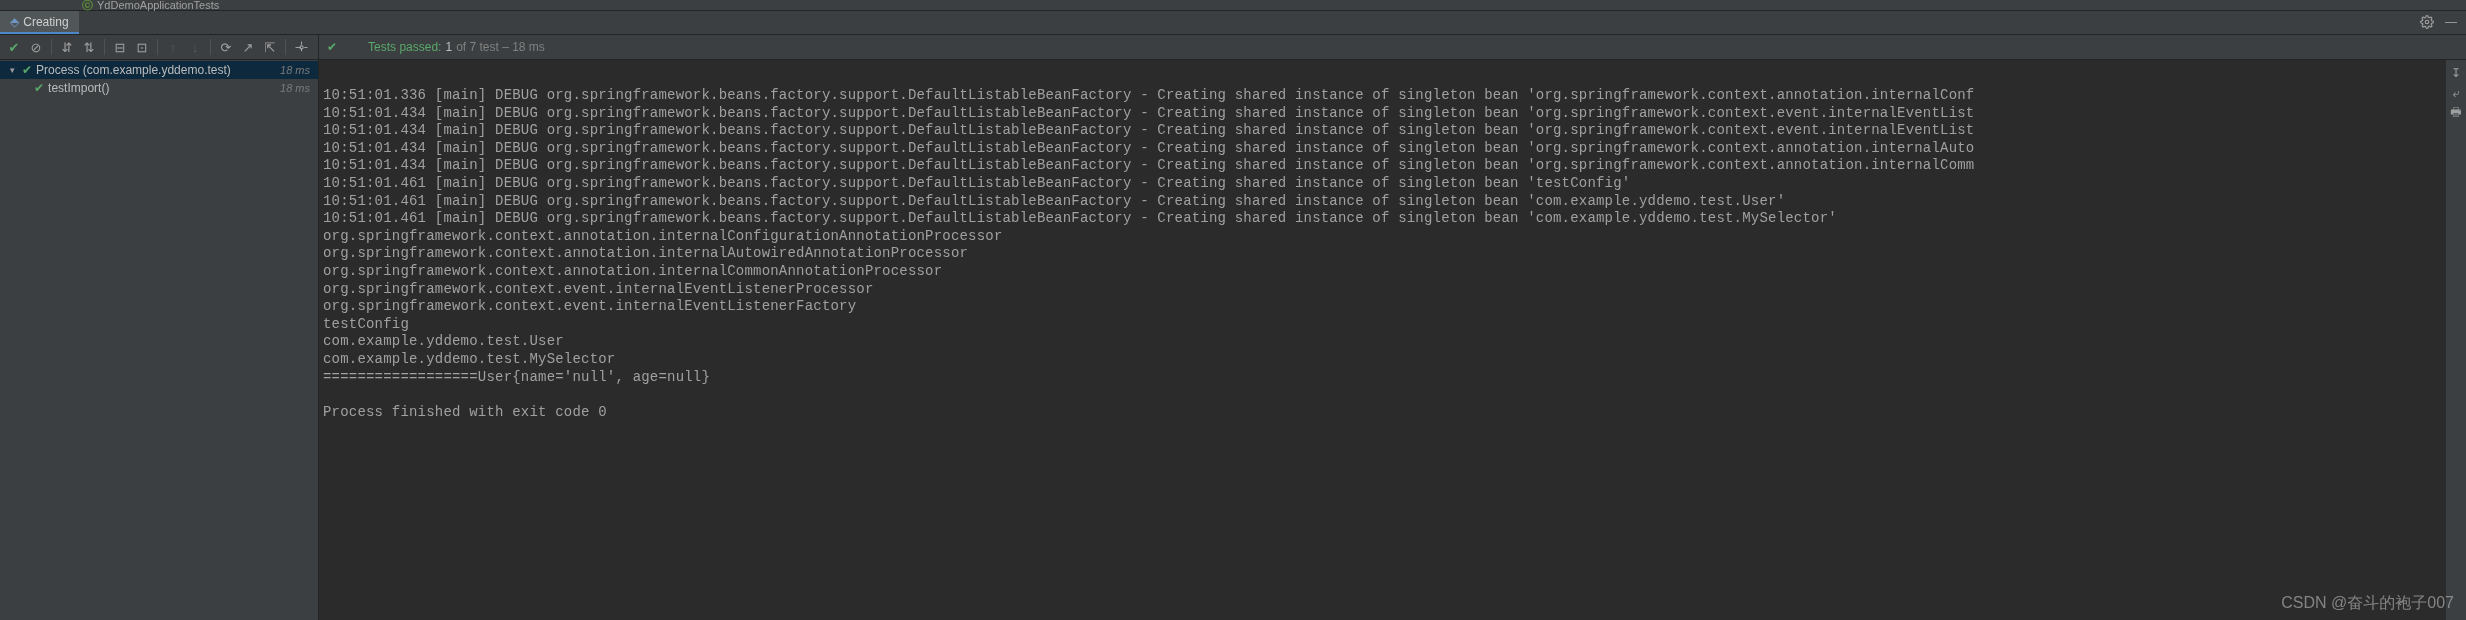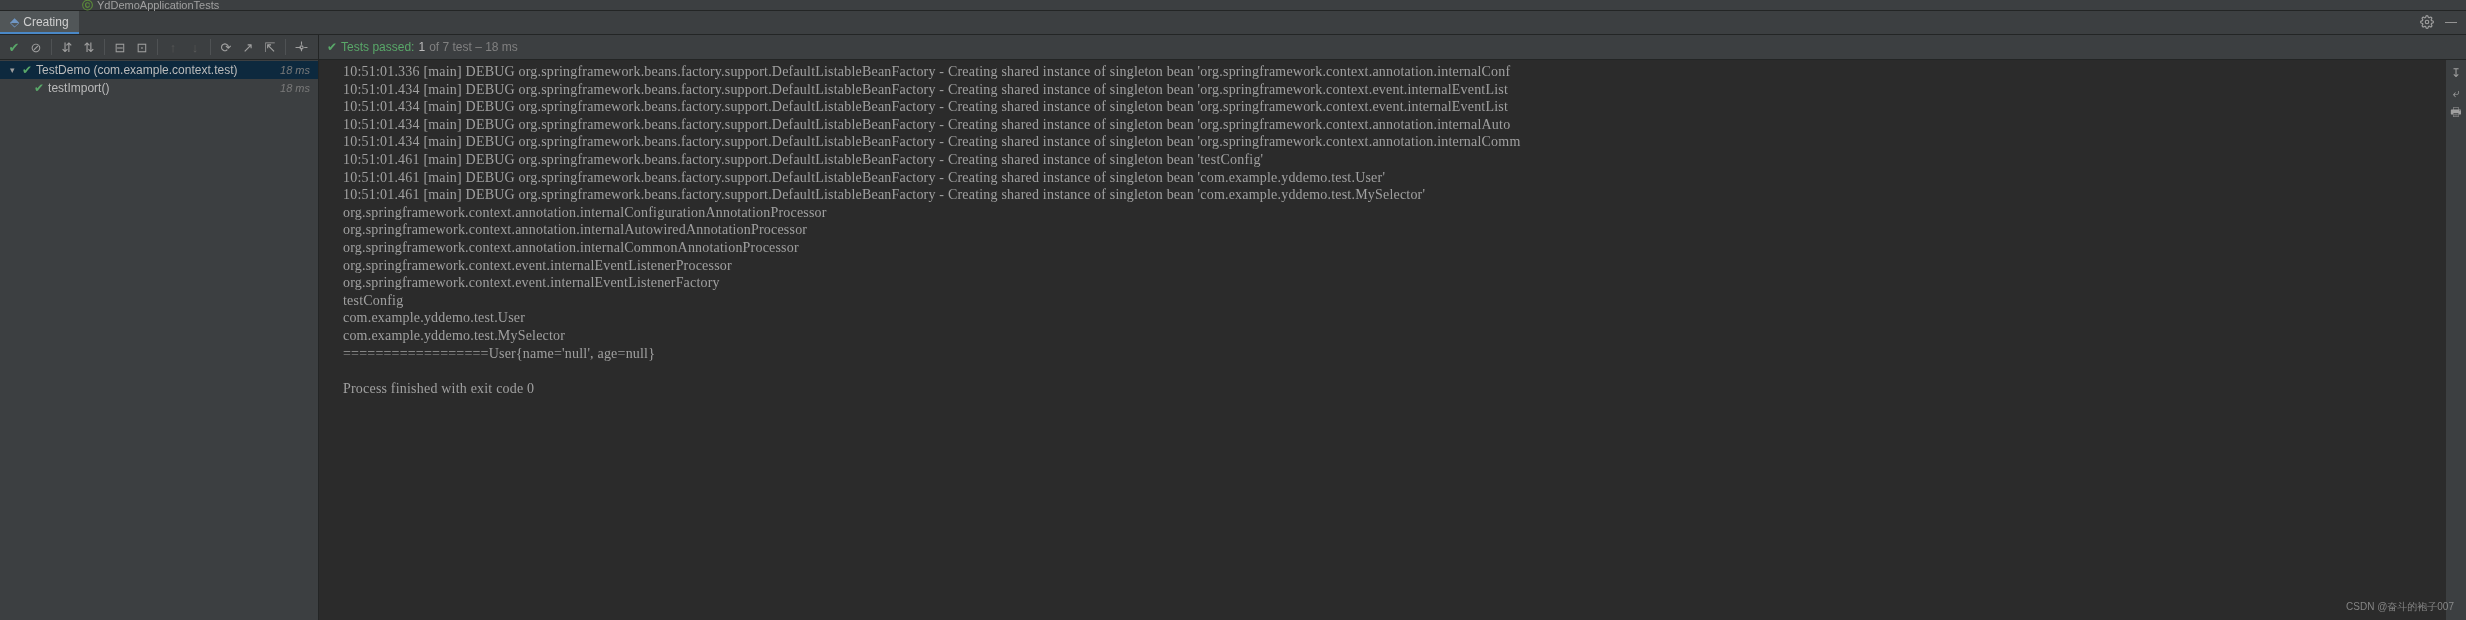--- a/index.html
+++ b/index.html
@@ -112,53 +112,54 @@
       height: 25px;
       display: flex;
       align-items: center;
       padding: 0 8px;
       border-bottom: 1px solid #232525;
       background: #3c3f41;
       gap: 4px;
       font-size: 12px;
     }
     .status-bar .ok { color: #59a869; font-size: 12px; }
-    .status-text { color: #59a869; }
+    .status-text { color: #59a869; margin-left: 27px; }
     .status-count { color: #bbb; }
     .status-rest { color: #808080; }
     .console {
       flex: 1;
-      padding: 3px 24px;
-      font-family: Liberation Serif, serif;
+      padding: 3px 4px;
+      font-family: Liberation Mono, monospace;
       font-size: 14px;
       line-height: 17.6px;
       color: #a0a0a0;
       white-space: pre;
       overflow: hidden;
       letter-spacing: 0.2px;
+      margin-top: 24px;
     }
     .vtoolbar {
       position: absolute;
       right: 0;
       top: 25px;
       width: 20px;
       display: flex;
       flex-direction: column;
       gap: 6px;
       padding-top: 6px;
       align-items: center;
       background: #3c3f41;
       height: calc(100% - 25px);
     }
     .watermark {
       position: fixed;
       bottom: 6px;
       right: 12px;
       color: #aaa;
-      font-size: 10px;
+      font-size: 16px;
       opacity: 0.7;
     }
     svg { display: block; }
   </style>
 </head>
 <body>
 
 <div class="top-bar">
   <div class="top-tab">
     <span class="icon-c">ⓒ</span>
@@ -205,21 +206,21 @@
         <svg width="13" height="13" viewBox="0 0 24 24" fill="none" stroke="currentColor" stroke-width="2">
             <circle cx="12" cy="12" r="3"></circle>
             <path d="M12 1v6m0 6v6m11-7h-6m-6 0H1"></path>
           </svg>
       </span>
     </div>
     <div class="tree">
       <div class="tree-row selected">
         <span class="chev">▾</span>
         <span class="ok">✔</span>
-        <span>TestDemo (com.example.context.test)</span>
+        <span>Process (com.example.yddemo.test)</span>
         <span class="time">18 ms</span>
       </div>
       <div class="tree-row child">
         <span class="ok">✔</span>
         <span>testImport()</span>
         <span class="time">18 ms</span>
       </div>
     </div>
   </div>
 

